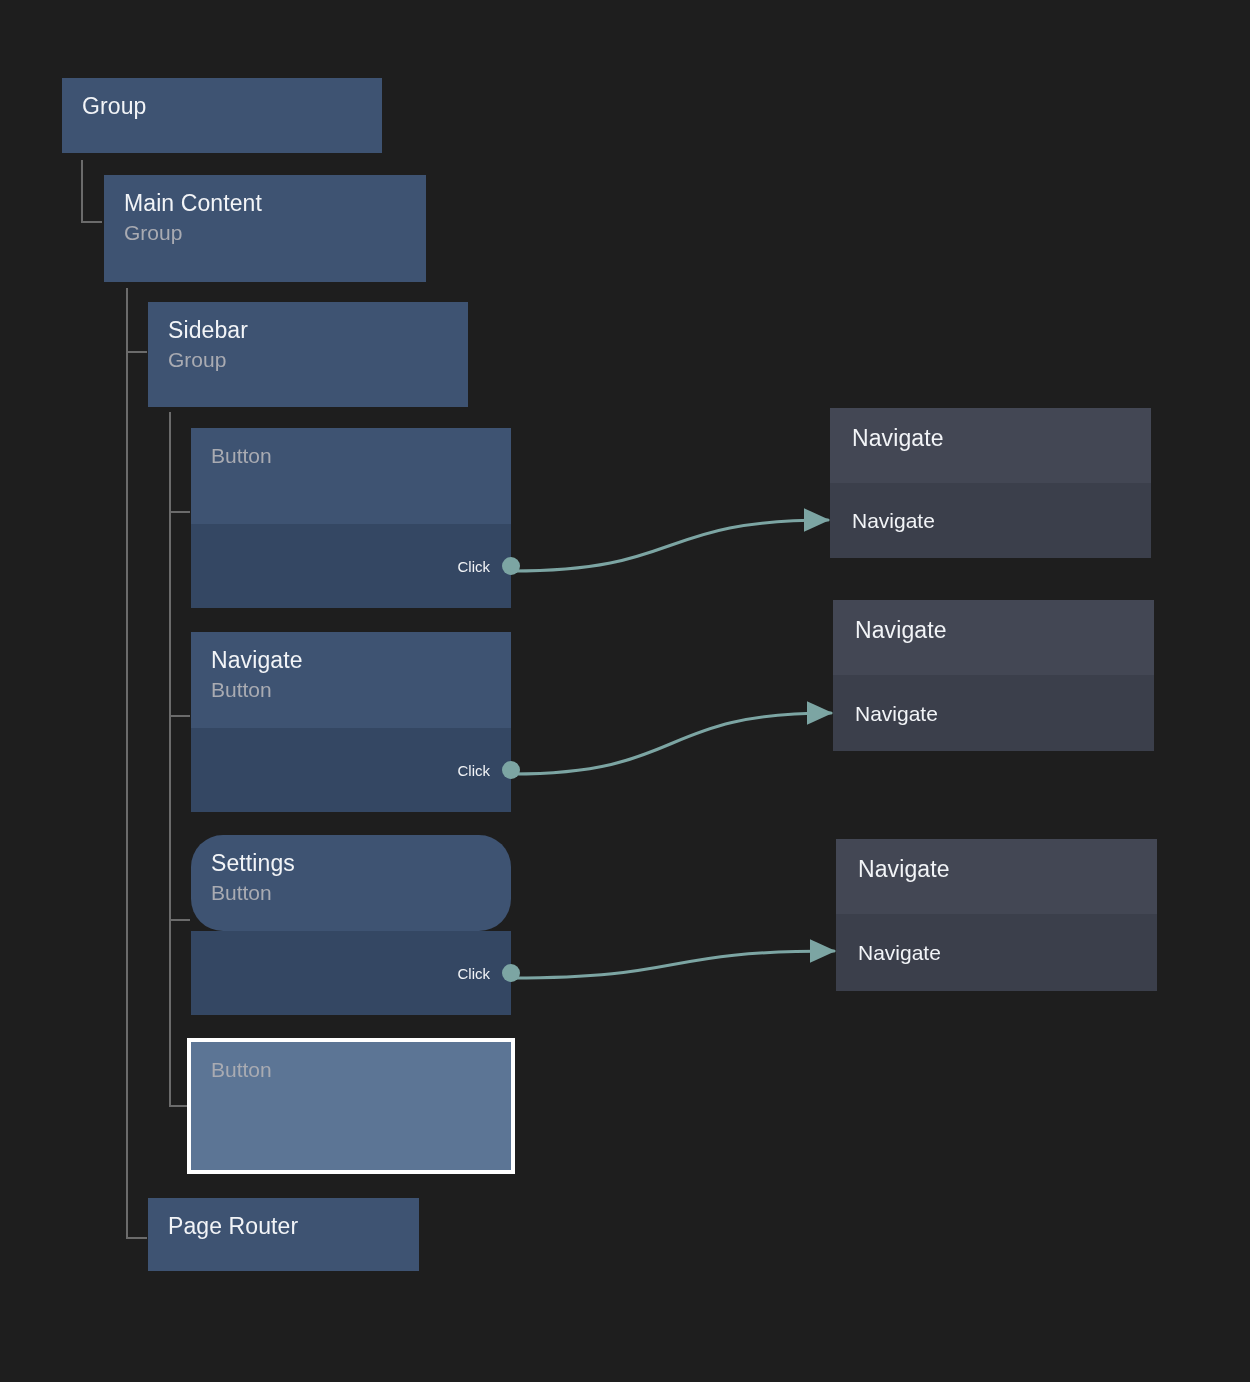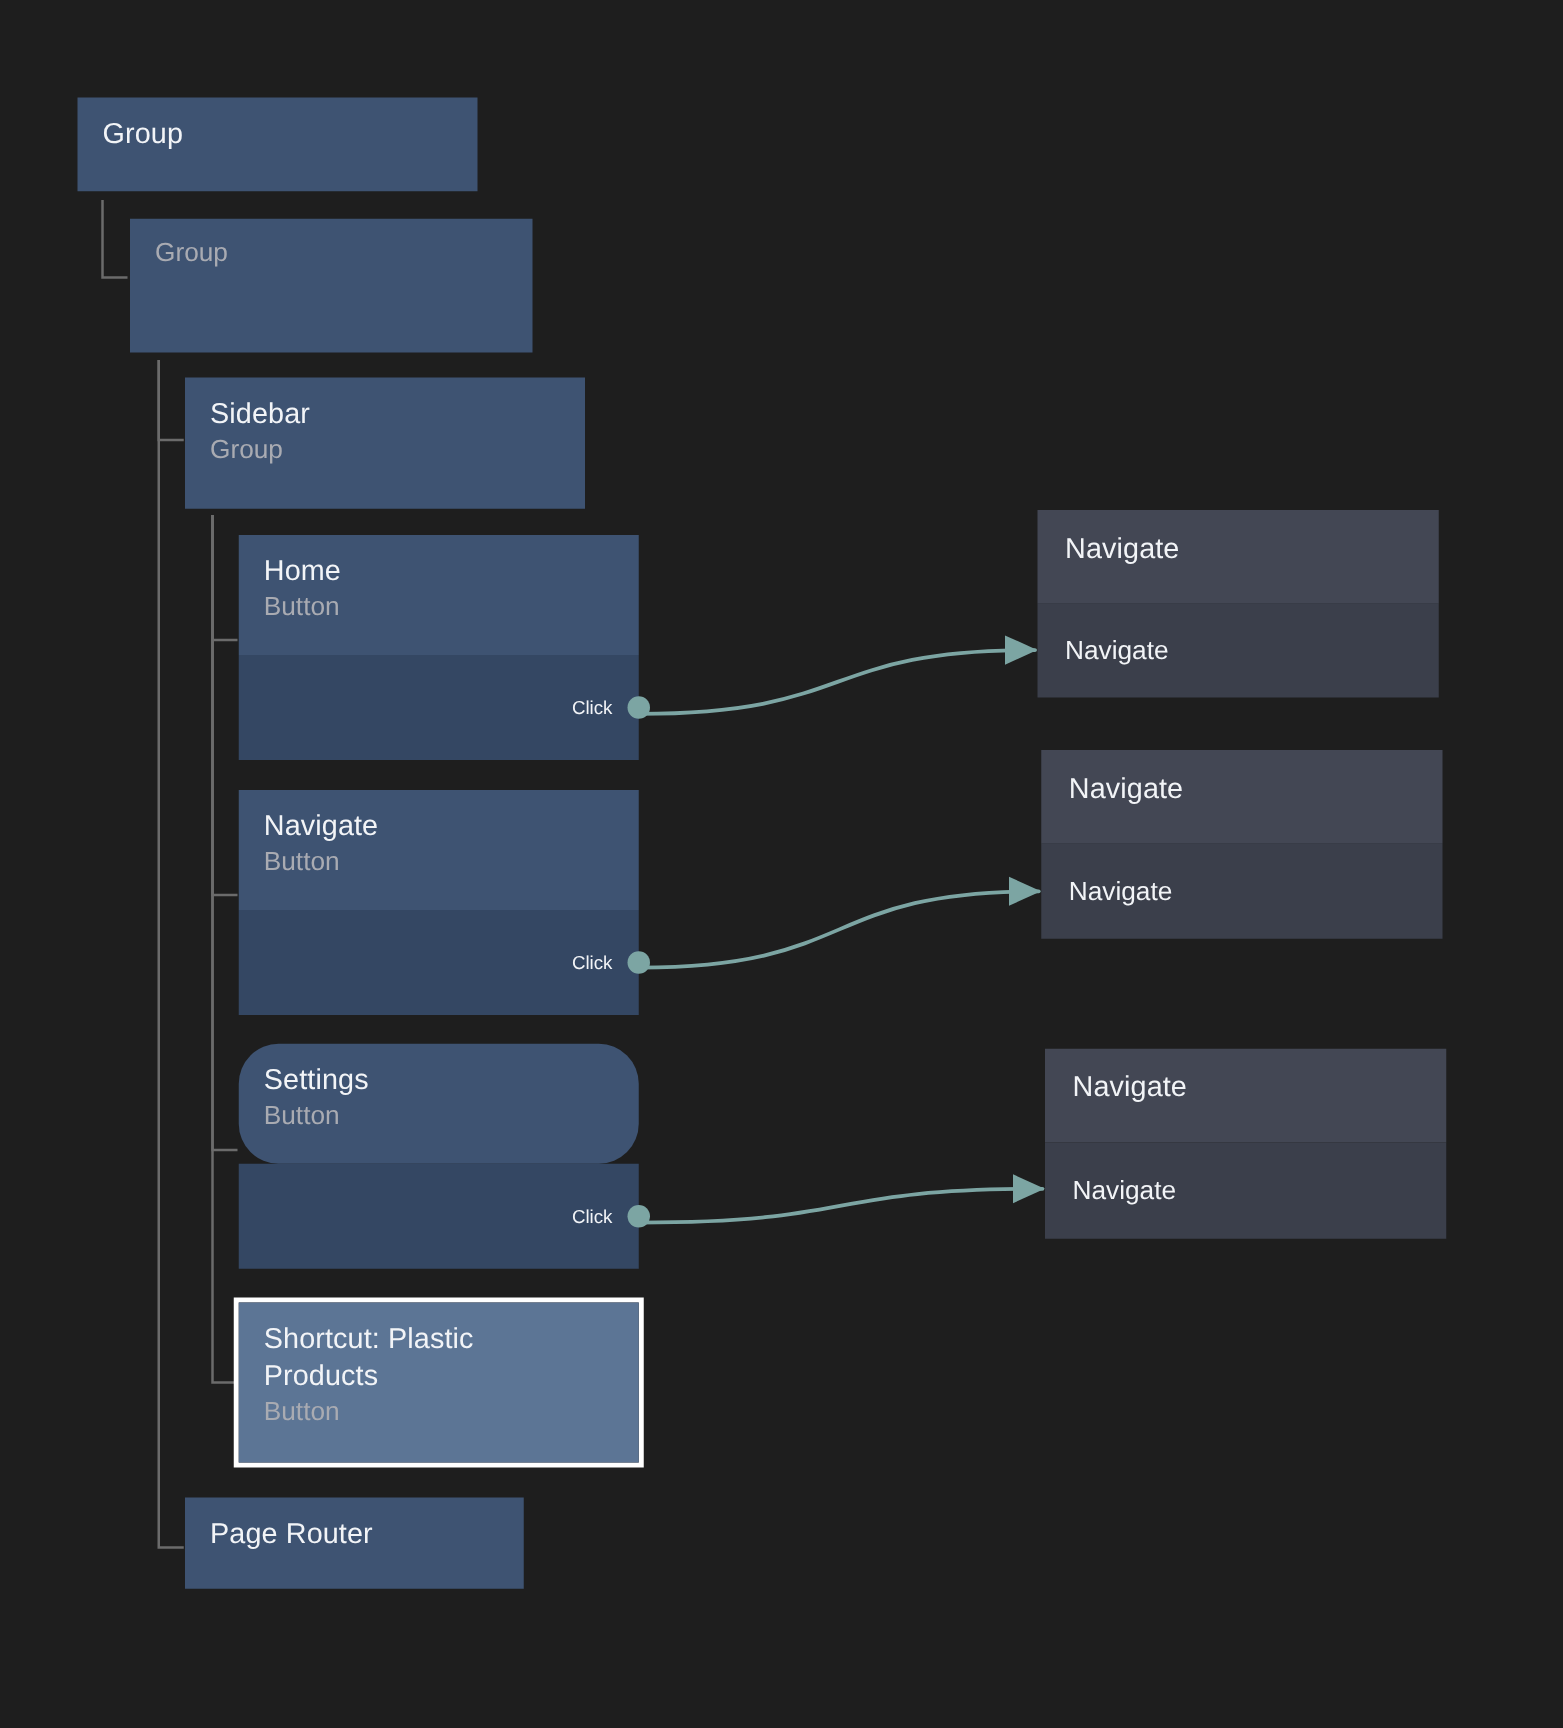--- a/index.html
+++ b/index.html
@@ -161,32 +161,32 @@
 
   <div class="node node-component" id="node-root" style="left: 62px; top: 78px; width: 320px; height: 75px;">
     <div class="node-header" style="height: 75px;">
       <div class="node-title">Group</div>
     </div>
   </div>
 
   <div id="node-host">
       <div class="node node-component" style="left: 104px; top: 175px; width: 322px; height: 107px;">
         <div class="node-header" style="height: 107px;">
+          <div class="node-title">Main Content</div>
           <div class="node-subtitle">Group</div>
         </div>
       </div>
       <div class="node node-component" style="left: 148px; top: 302px; width: 320px; height: 105px;">
         <div class="node-header" style="height: 105px;">
           <div class="node-title">Sidebar</div>
           <div class="node-subtitle">Group</div>
         </div>
       </div>
       <div class="node node-component" style="left: 191px; top: 428px; width: 320px; height: 180px;">
         <div class="node-header" style="height: 96px;">
-          <div class="node-title">Home</div>
           <div class="node-subtitle">Button</div>
         </div>
         <div class="node-body" style="height: 84px;">
           <div class="port-row">
             <div class="port-out" style="top: 50%; transform: translateY(-50%);">
               <span class="port-label">Click</span>
               <span class="port-dot"></span>
             </div>
           </div>
         </div>
@@ -214,21 +214,20 @@
           <div class="port-row">
             <div class="port-out" style="top: 50%; transform: translateY(-50%);">
               <span class="port-label">Click</span>
               <span class="port-dot"></span>
             </div>
           </div>
         </div>
       </div>
       <div class="node node-component node-selected" style="left: 187px; top: 1038px; width: 328px; height: 136px;">
         <div class="node-header" style="height: 128px;">
-          <div class="node-title">Shortcut: Plastic Products</div>
           <div class="node-subtitle">Button</div>
         </div>
       </div>
       <div class="node node-component" style="left: 148px; top: 1198px; width: 271px; height: 73px;">
         <div class="node-header" style="height: 73px;">
           <div class="node-title">Page Router</div>
         </div>
       </div>
       <div class="node node-action" style="left: 830px; top: 408px; width: 321px; height: 150px;">
         <div class="node-header" style="height: 75px;">

